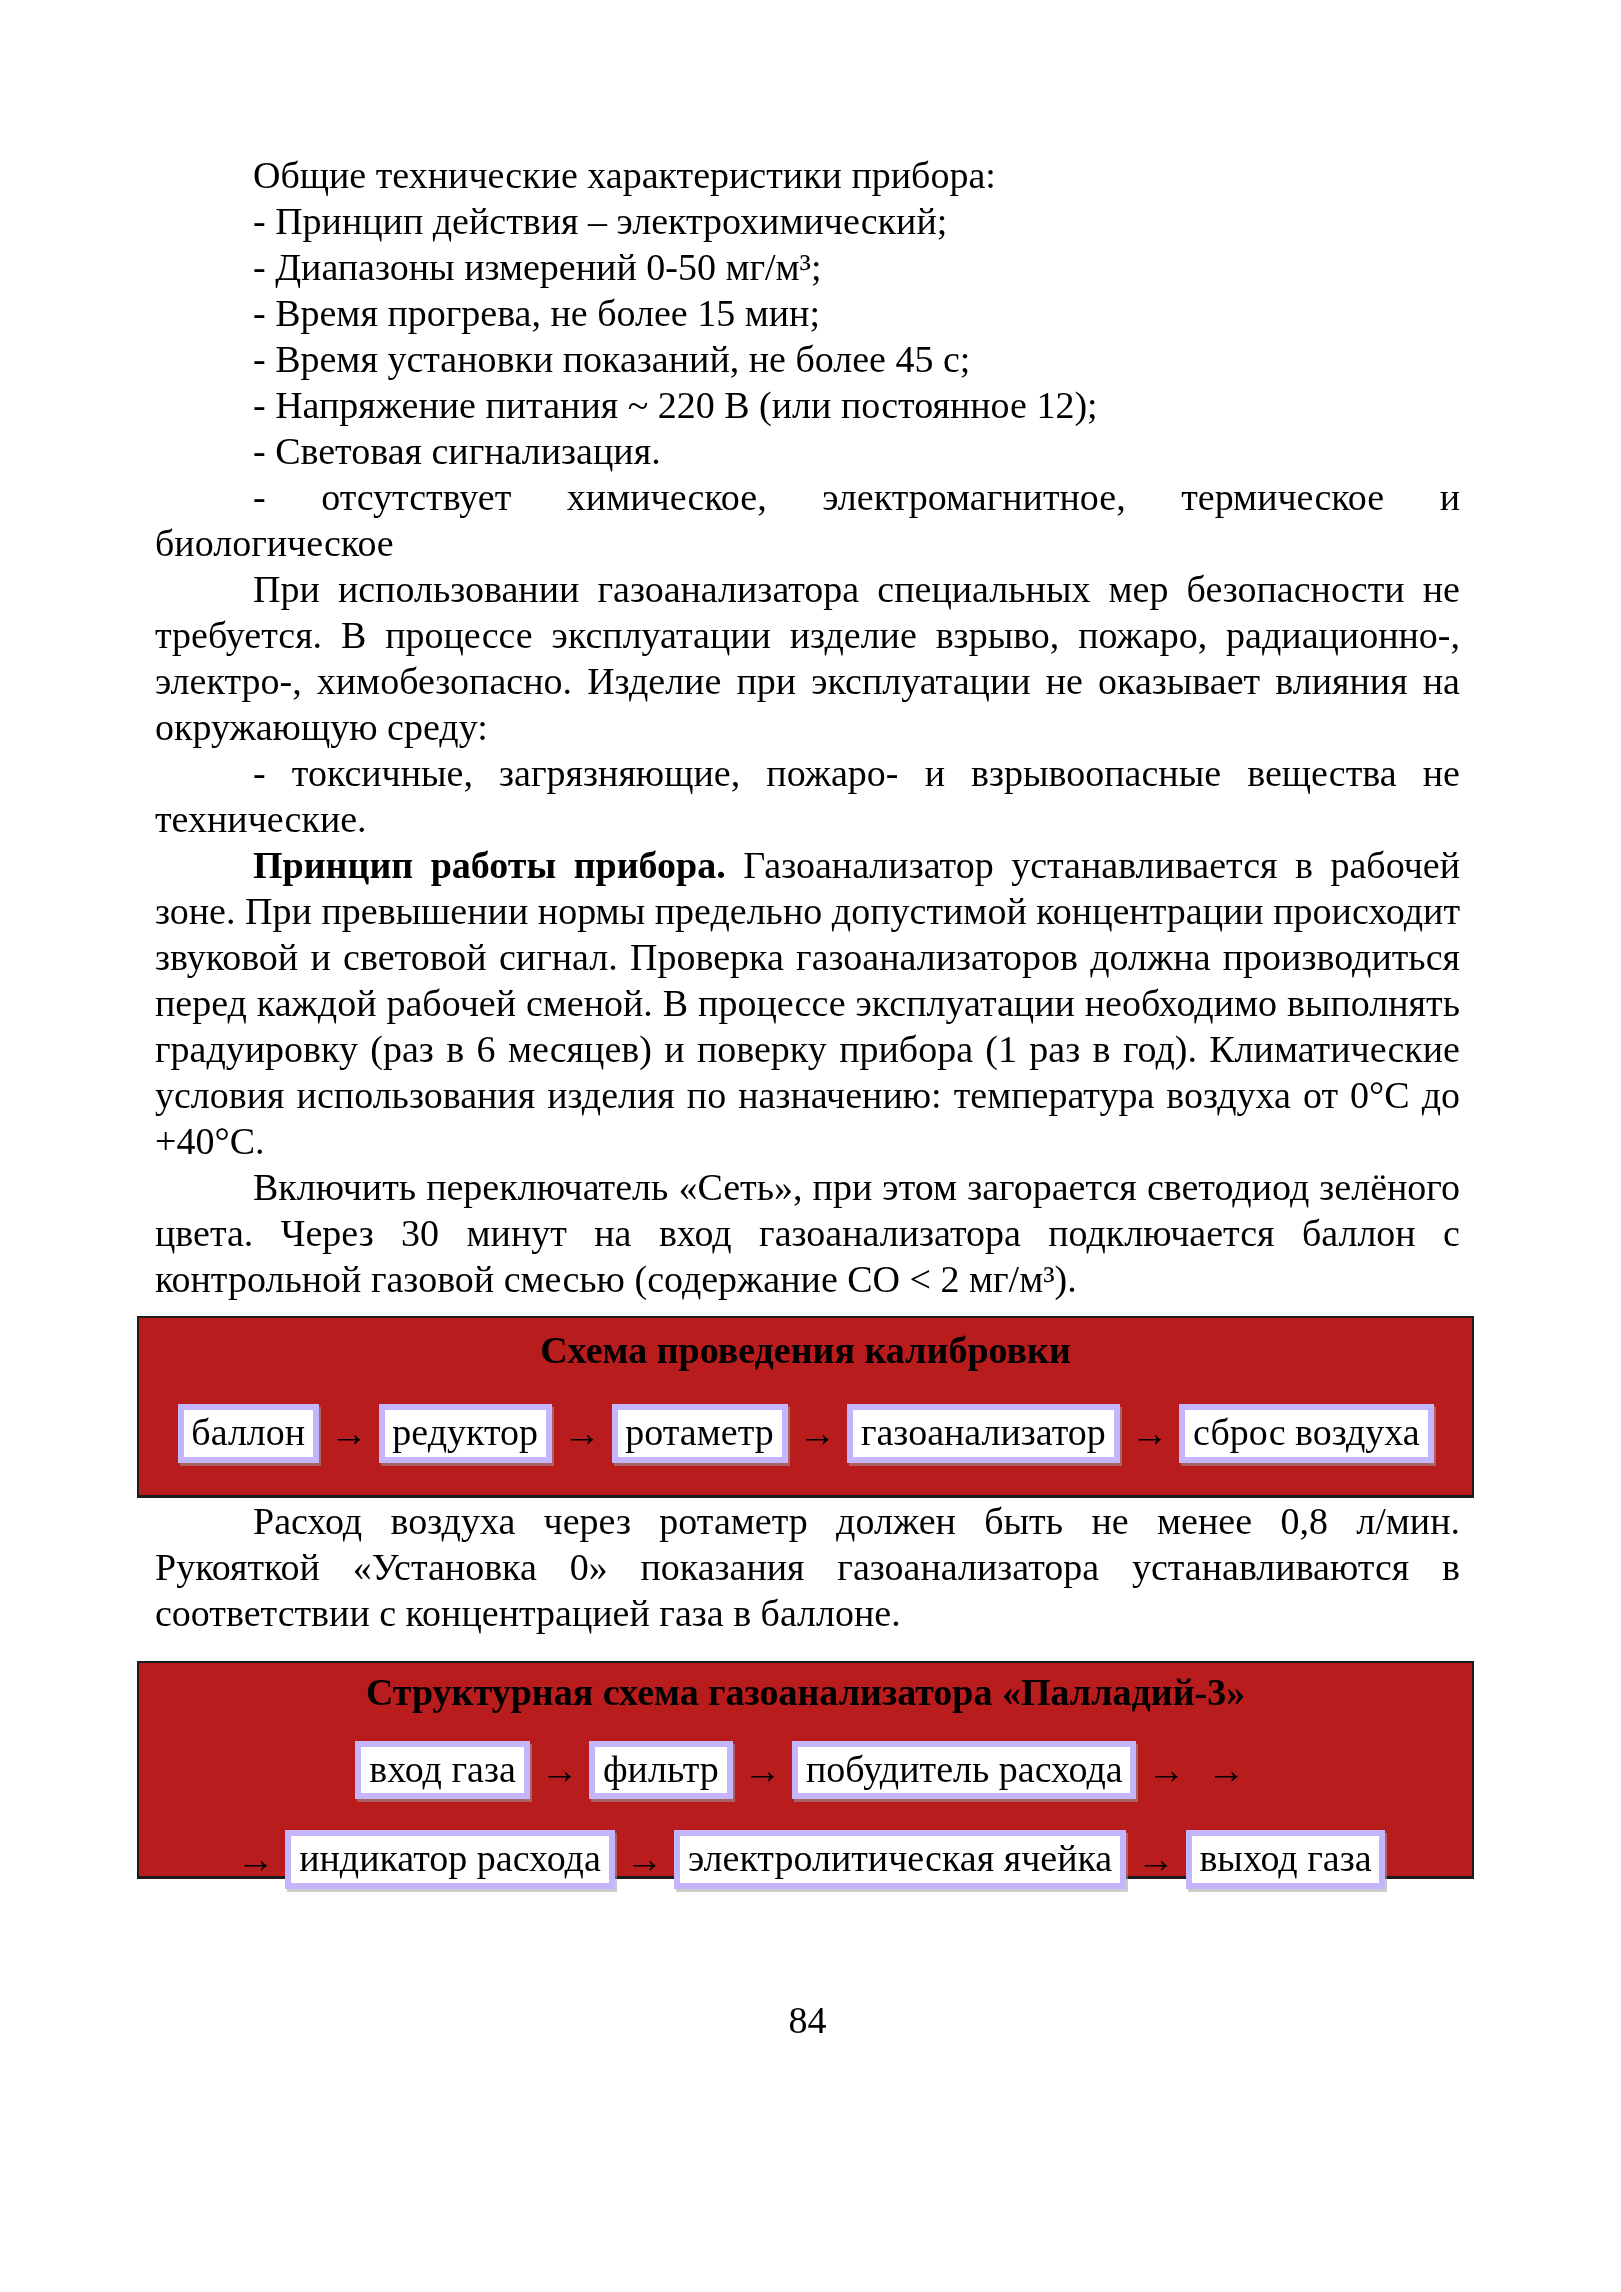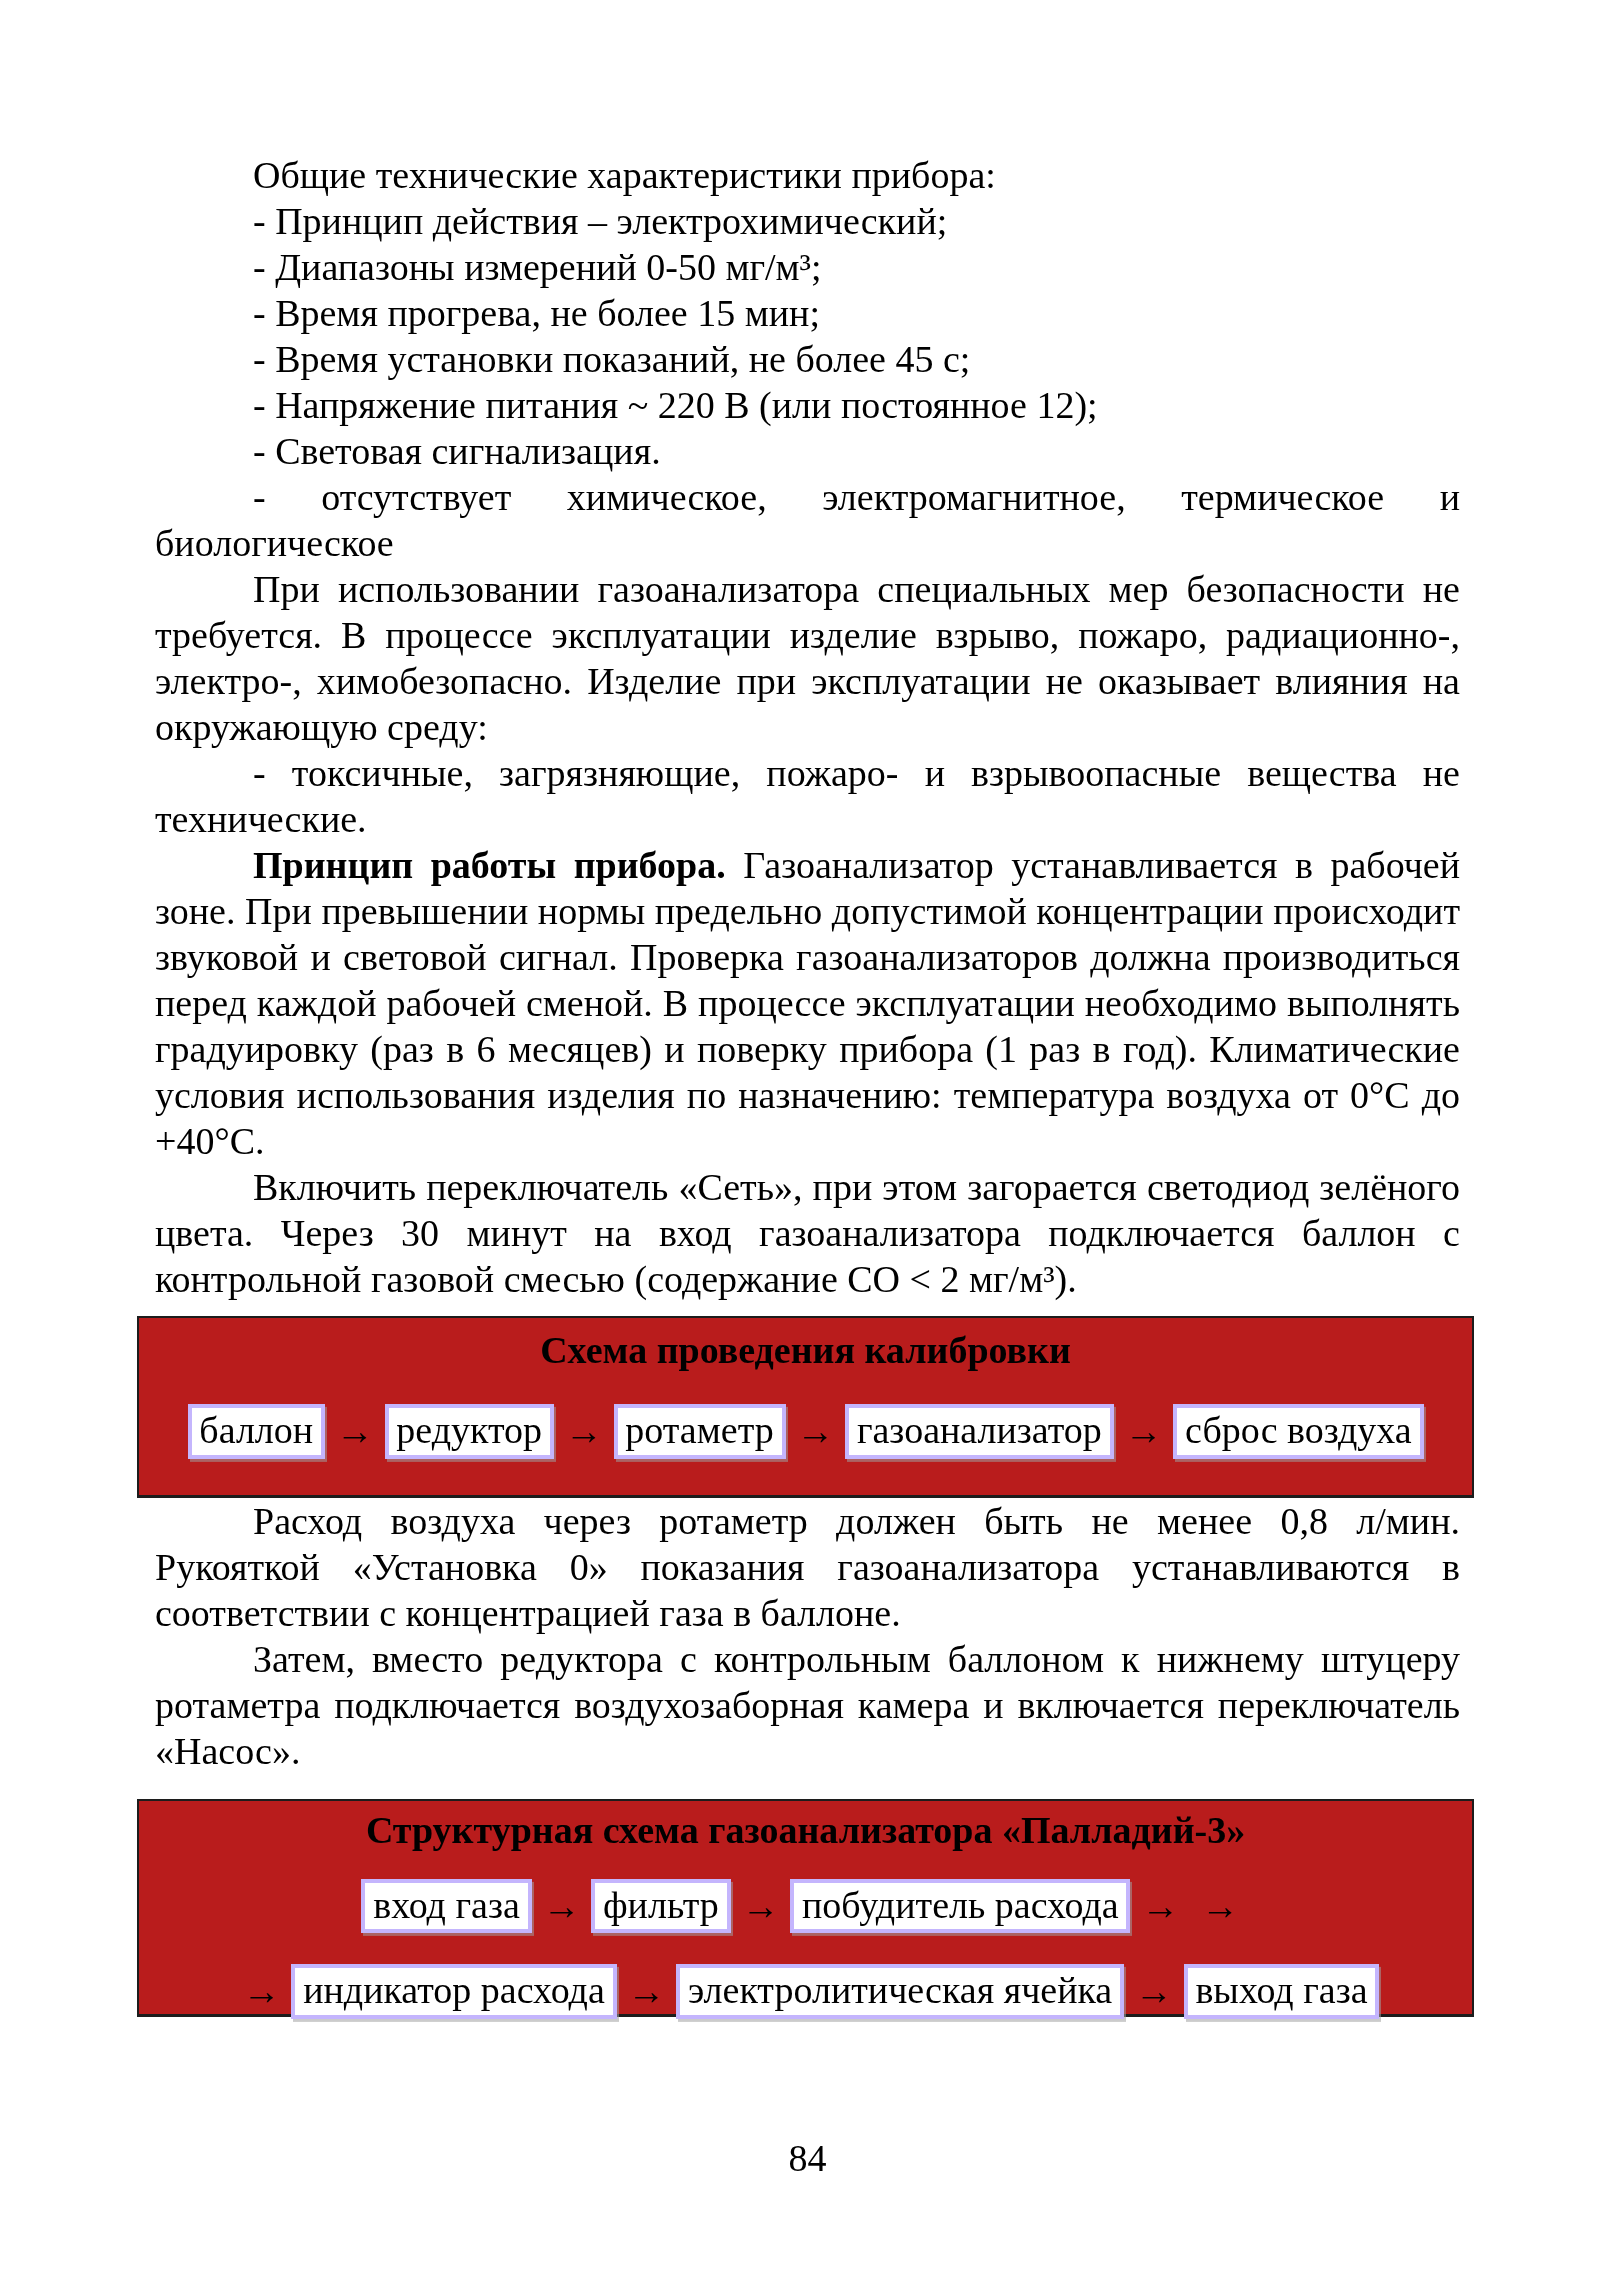--- a/index.html
+++ b/index.html
@@ -48,21 +48,21 @@
     display: flex;
     align-items: center;
     justify-content: center;
     white-space: nowrap;
   }
   .diagram-1 .flow-row { margin-top: 31px; }
   .diagram-2 .flow-row-1 { margin-top: 25.5px; }
   .diagram-2 .flow-row-2 { margin-top: 31px; }
   .flow-node {
     display: inline-block;
-    border: 4px solid #c4b5fd;
+    border: 6px solid #c4b5fd;
     box-shadow: 2px 2.9px 0 rgba(160,160,160,0.55);
     padding: 1px 7.8px 2.9px 7.8px;
     background: #ffffff;
     line-height: 43px;
   }
   .flow-arrow {
     display: inline-block;
     padding: 0 10.8px;
     line-height: 43px;
   }
@@ -106,21 +106,20 @@
         <span class="flow-arrow">→</span>
         <span class="flow-node">ротаметр</span>
         <span class="flow-arrow">→</span>
         <span class="flow-node">газоанализатор</span>
         <span class="flow-arrow">→</span>
         <span class="flow-node">сброс воздуха</span>
       </div>
   </div>
 
   <p class="para para-flow">Расход воздуха через ротаметр должен быть не менее 0,8 л/мин. Рукояткой «Установка 0» показания газоанализатора устанавливаются в соответствии с концентрацией газа в баллоне.</p>
-  <p class="para">Затем, вместо редуктора с контрольным баллоном к нижнему штуцеру ротаметра подключается воздухозаборная камера и включается переключатель «Насос».</p>
 
   <div class="diagram diagram-2">
     <div class="diagram-title">Структурная схема газоанализатора «Палладий-3»</div>
     <div class="flow-row flow-row-1" id="structure-flow-1">
         <span class="flow-node">вход газа</span>
         <span class="flow-arrow">→</span>
         <span class="flow-node">фильтр</span>
         <span class="flow-arrow">→</span>
         <span class="flow-node">побудитель расхода</span>
         <span class="flow-arrow">→</span>

